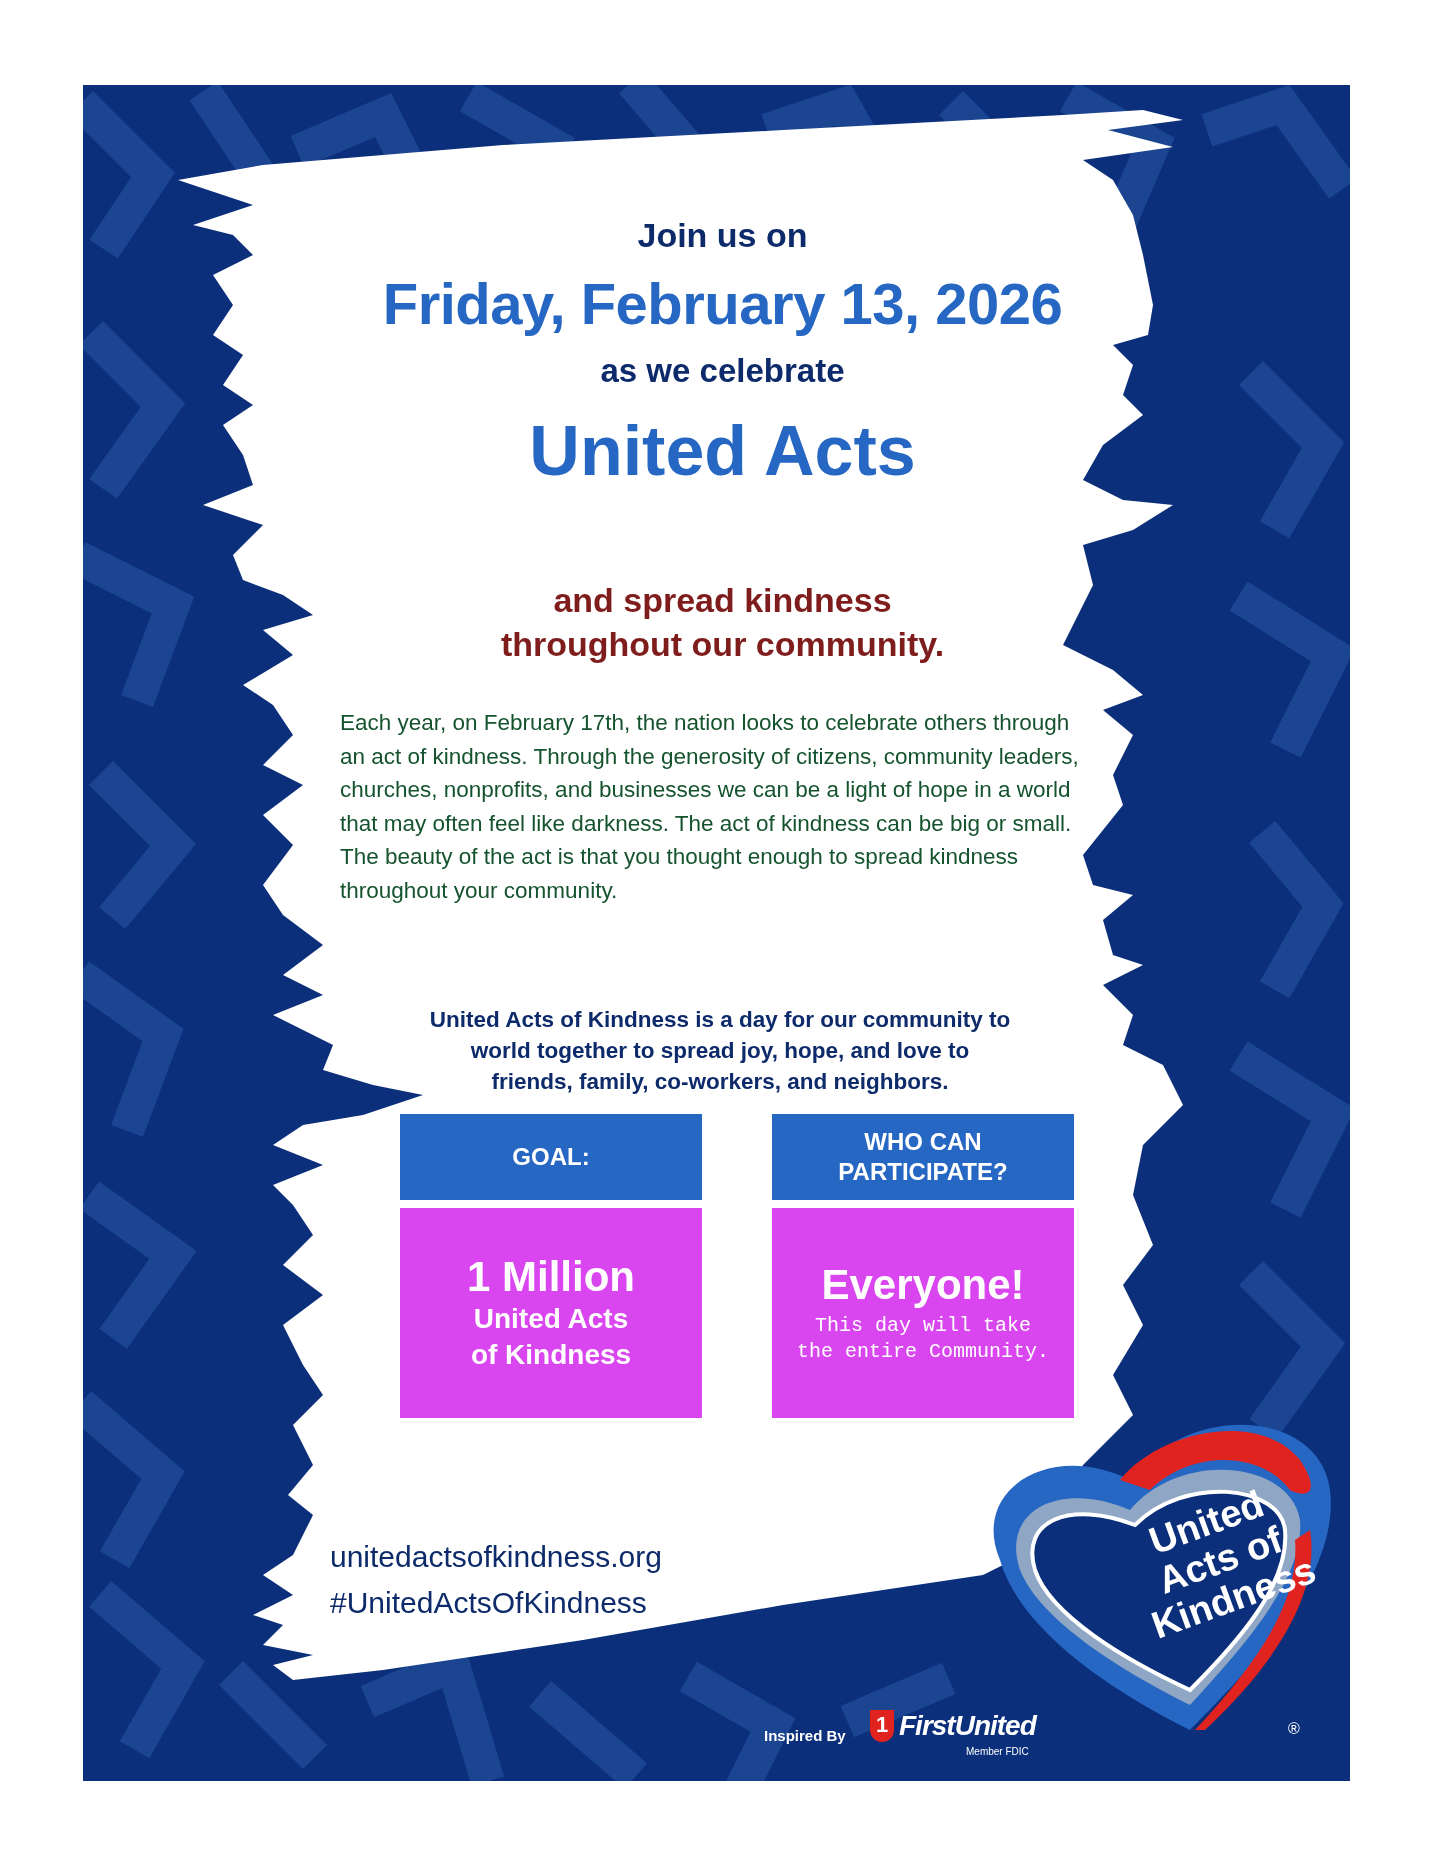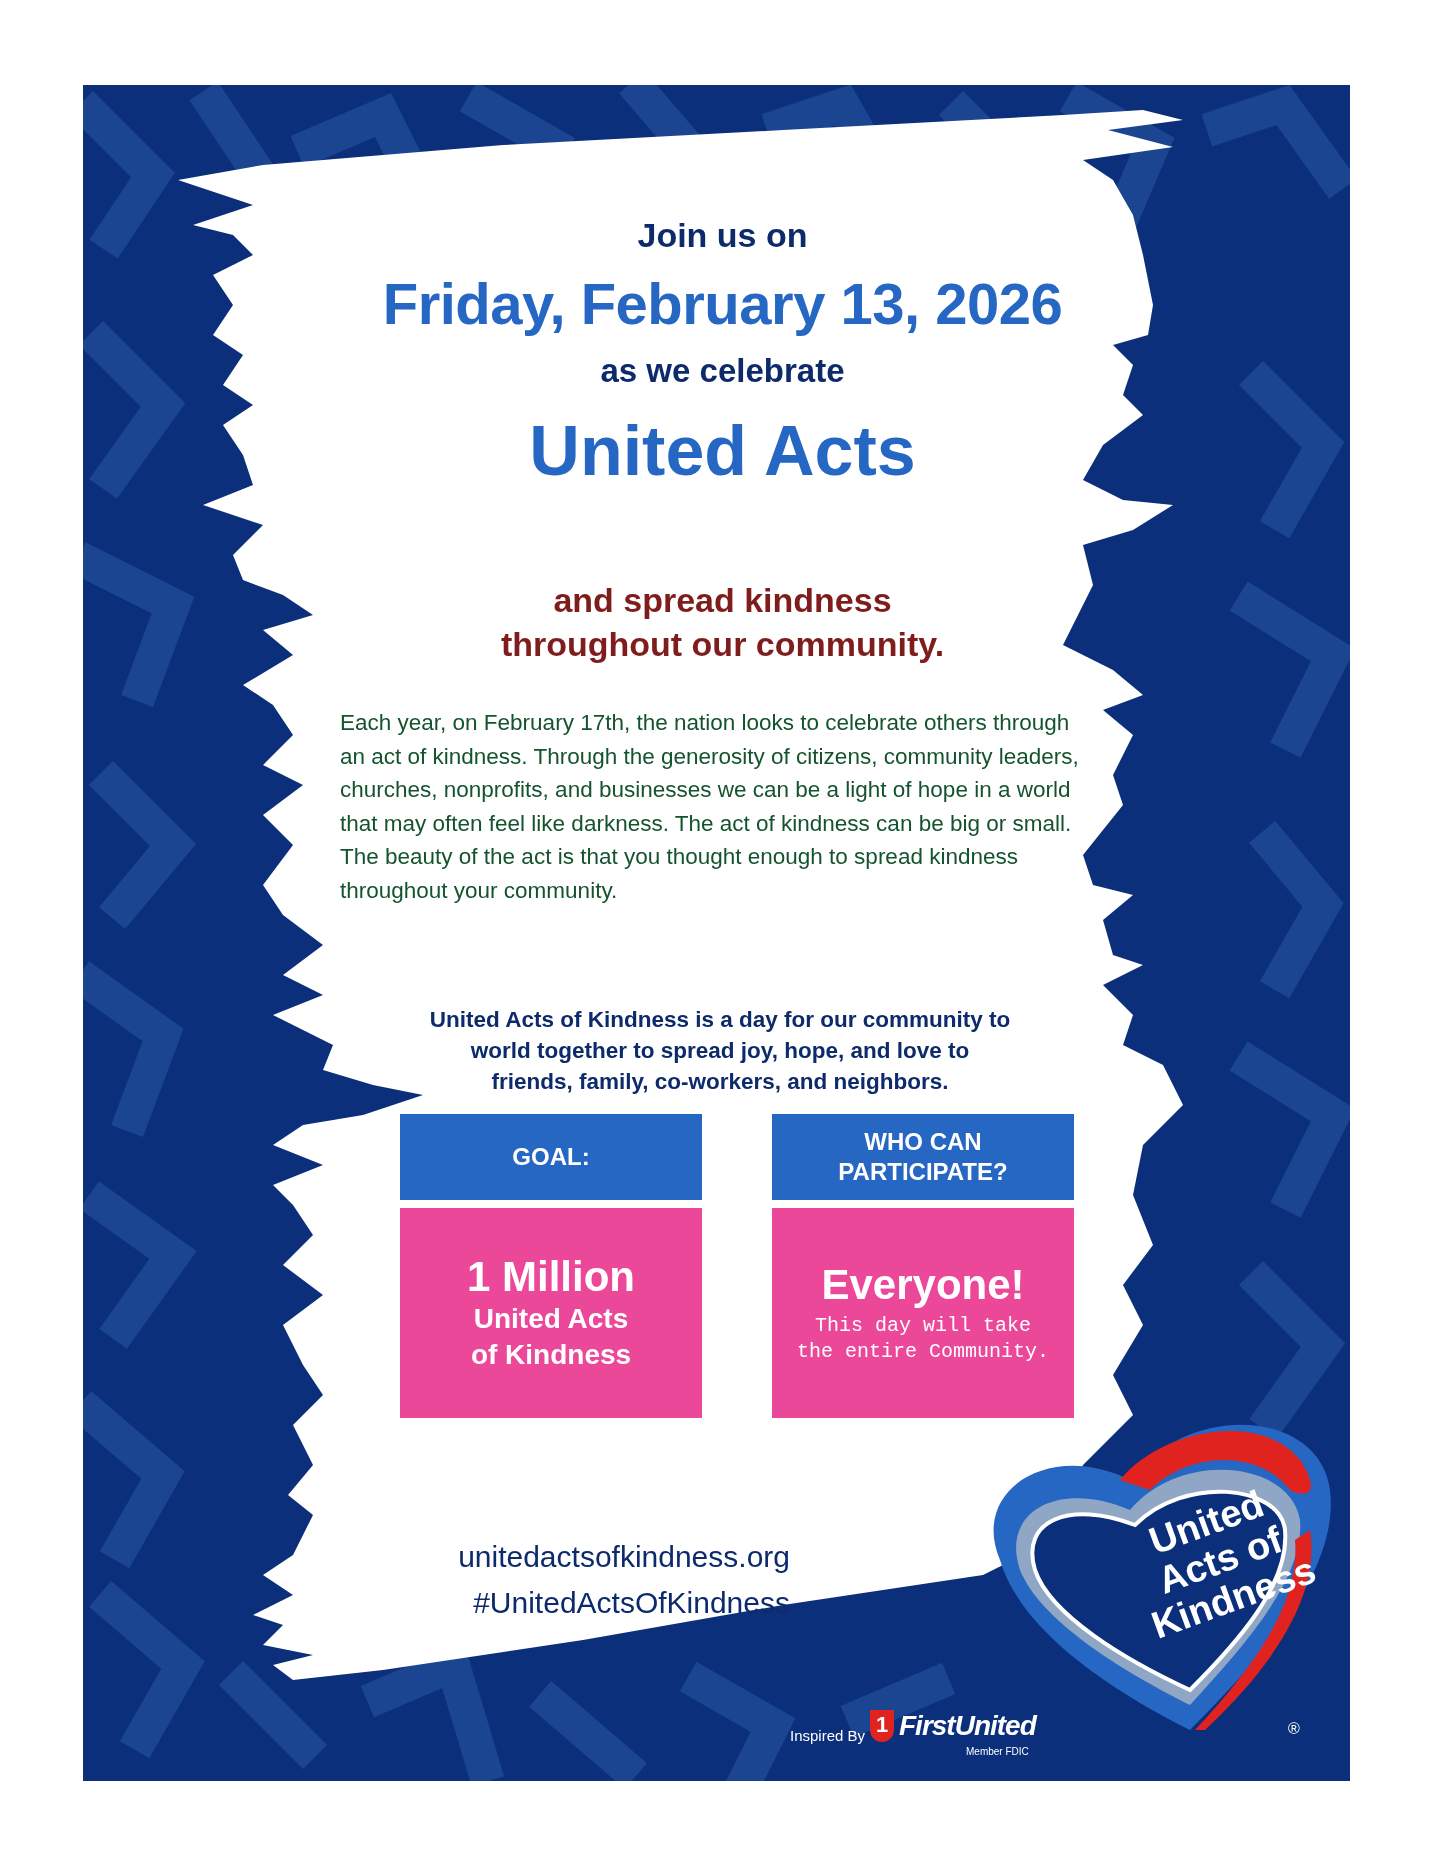--- a/index.html
+++ b/index.html
@@ -29,43 +29,43 @@
     position: absolute; left: 360px; top: 1004px; width: 720px; text-align: center;
     font-size: 22.5px; line-height: 31px; font-weight: bold; color: #0d2a6b;
   }
 
   .card { position: absolute; width: 302px; }
   .card-head {
     height: 86px; background: #2767c4; color: #fff; display: flex; align-items: center;
     justify-content: center; text-align: center; font-weight: bold; font-size: 24px; line-height: 30px;
   }
   .card-body {
-    margin-top: 8px; height: 210px; background: #ec4899; color: #fff; text-align: center;
+    margin-top: 8px; height: 210px; background: #d946ef; color: #fff; text-align: center;
     display: flex; flex-direction: column; align-items: center; justify-content: center;
   }
   .card-goal { left: 400px; top: 1114px; }
   .card-who { left: 772px; top: 1114px; }
   .big { font-size: 42px; font-weight: bold; line-height: 48px; }
   .goal-sub { font-size: 28px; font-weight: bold; line-height: 36px; }
   .who-sub { font-size: 20px; line-height: 26px; margin-top: 4px; font-family: Liberation Mono, monospace; }
 
   .links {
-    position: absolute; left: 330px; top: 1534px; width: 460px; text-align: right;
+    position: absolute; left: 330px; top: 1534px; width: 460px; text-align: left;
     color: #0d2a6b; font-size: 30px; line-height: 46px;
   }
 
   .heart-logo { position: absolute; left: 960px; top: 1410px; width: 440px; height: 340px; }
   .heart-text {
     position: absolute; left: 1100px; top: 1500px; width: 240px; transform: rotate(-20deg);
     color: #fff; font-weight: bold; font-size: 38px; line-height: 40px; text-align: center;
   }
   .registered { position: absolute; left: 1288px; top: 1720px; color: #fff; font-size: 16px; }
 
   .inspired {
-    position: absolute; left: 764px; top: 1727px; color: #fff; font-size: 15px; font-weight: normal; margin-left: 26px;
+    position: absolute; left: 764px; top: 1727px; color: #fff; font-size: 15px; font-weight: bold;
   }
   .fu-logo { position: absolute; left: 870px; top: 1710px; display: flex; align-items: flex-start; }
   .fu-shield {
     width: 24px; height: 32px; background: #e0231f; border-radius: 0 0 12px 12px;
     color: #fff; font-weight: bold; font-size: 22px; text-align: center; line-height: 30px;
   }
   .fu-name { color: #fff; font-size: 28px; font-weight: bold; font-style: italic; margin-left: 5px; letter-spacing: -1px; line-height: 32px; }
   .fu-member { position: absolute; left: 966px; top: 1746px; color: #fff; font-size: 10px; }
 </style>
 </head>

